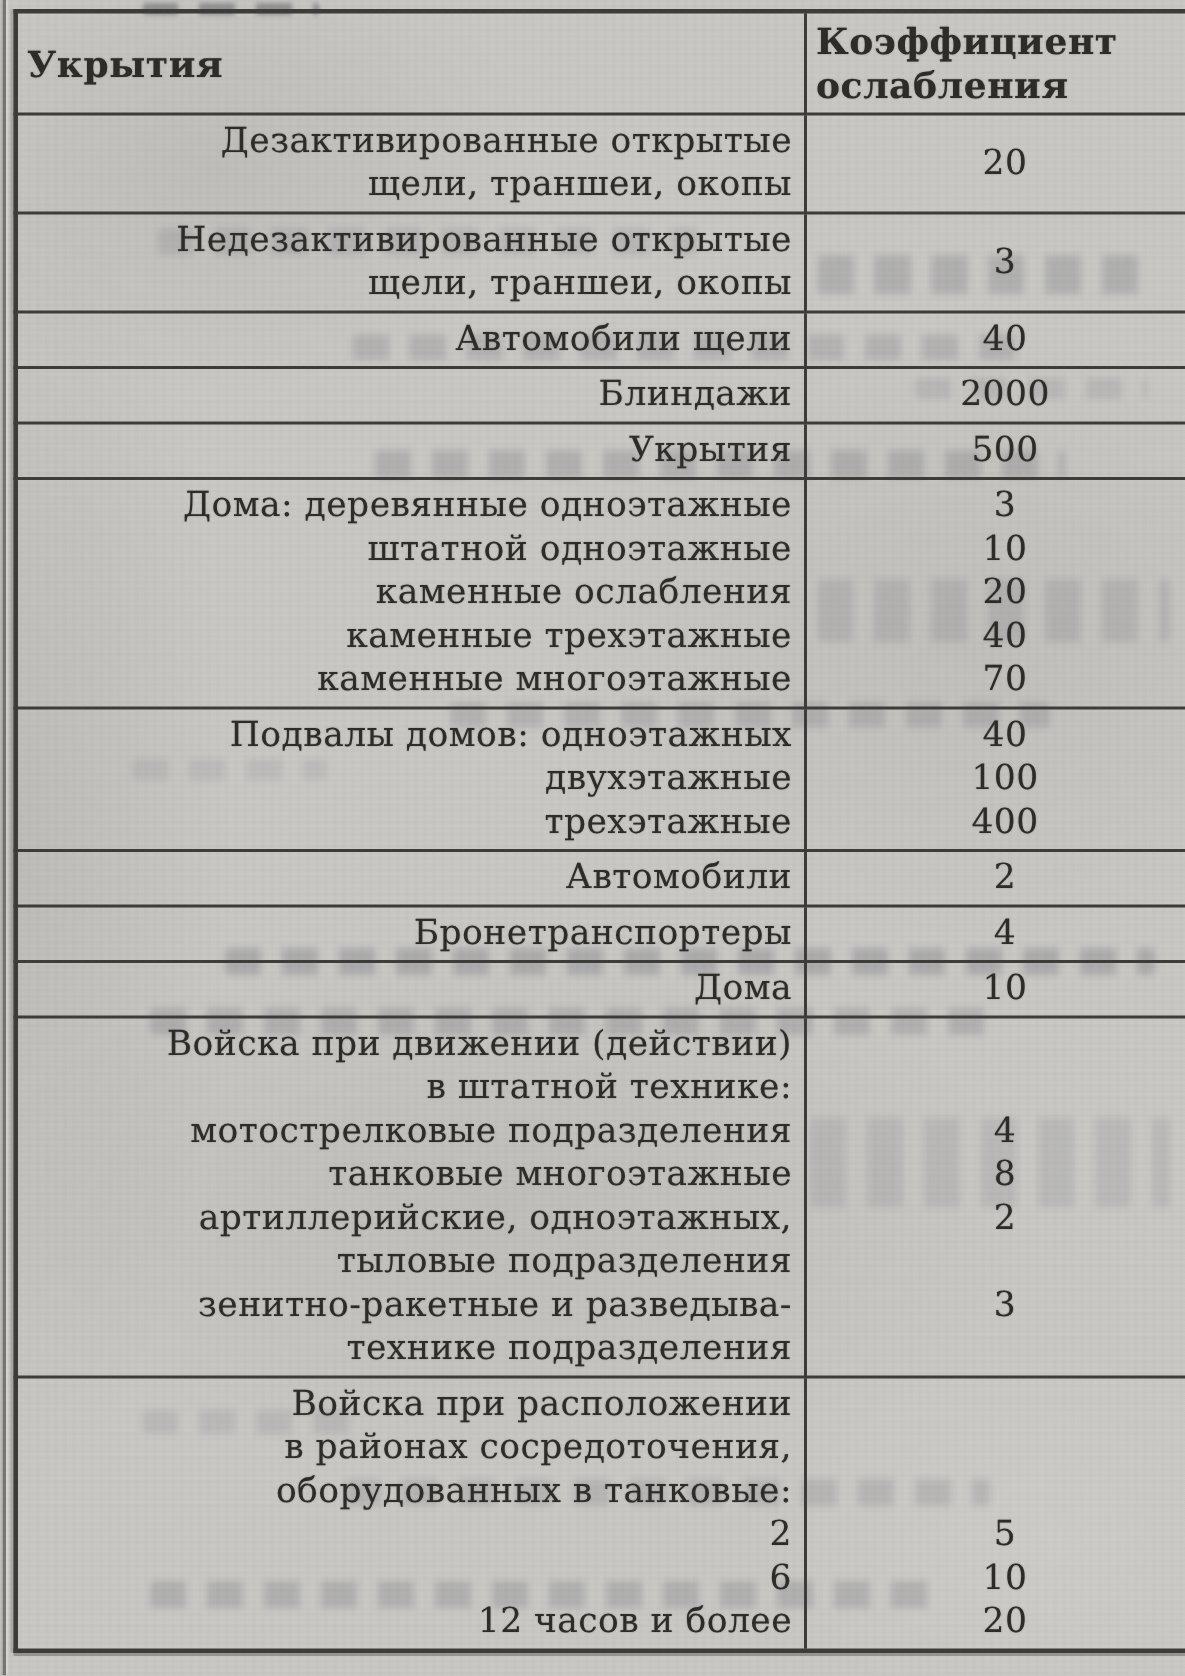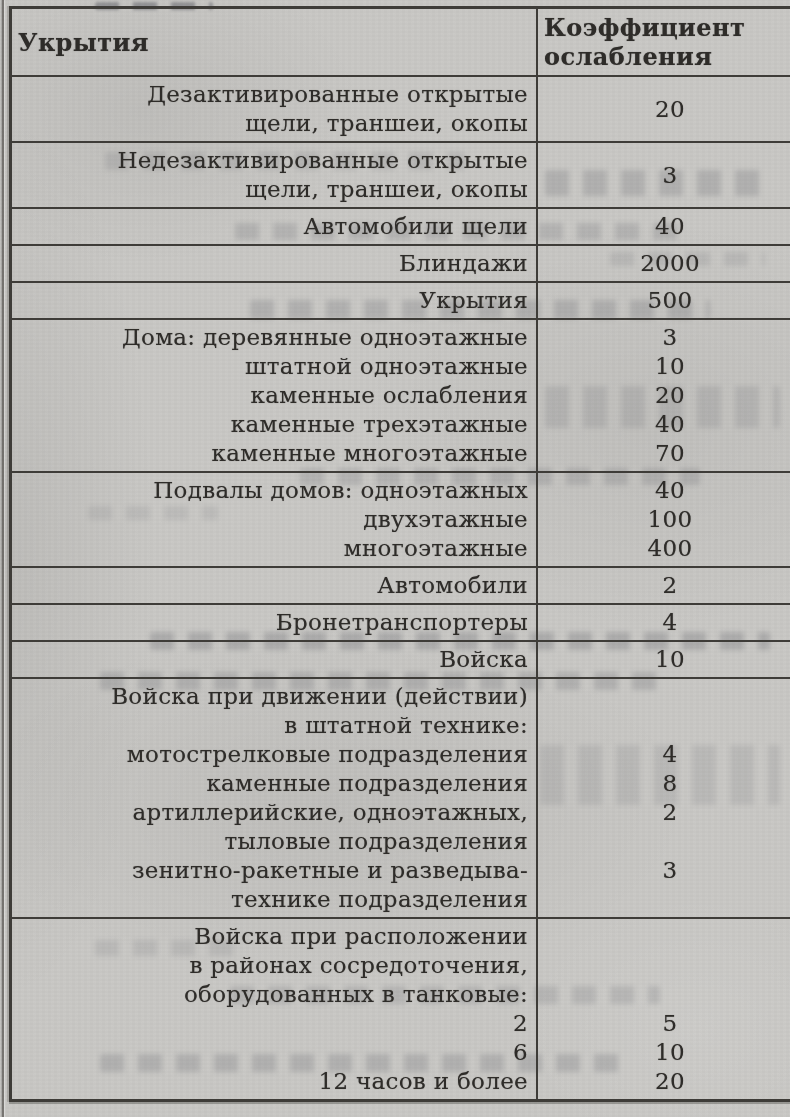--- a/index.html
+++ b/index.html
@@ -148,21 +148,21 @@
             <div class="ln">10</div>
             <div class="ln">20</div>
             <div class="ln">40</div>
             <div class="ln">70</div>
           </td>
         </tr>
         <tr>
           <td class="c1">
             <div class="ln">Подвалы домов: одноэтажных</div>
             <div class="ln">двухэтажные</div>
-            <div class="ln">многоэтажные</div>
+            <div class="ln">трехэтажные</div>
           </td>
           <td class="c2">
             <div class="ln">40</div>
             <div class="ln">100</div>
             <div class="ln">400</div>
           </td>
         </tr>
         <tr>
           <td class="c1">
             <div class="ln">Автомобили</div>
@@ -170,30 +170,30 @@
           <td class="c2 mid"><span>2</span></td>
         </tr>
         <tr>
           <td class="c1">
             <div class="ln">Бронетранспортеры</div>
           </td>
           <td class="c2 mid"><span>4</span></td>
         </tr>
         <tr>
           <td class="c1">
-            <div class="ln">Войска</div>
+            <div class="ln">Дома</div>
           </td>
           <td class="c2 mid"><span>10</span></td>
         </tr>
         <tr>
           <td class="c1">
             <div class="ln">Войска при движении (действии)</div>
             <div class="ln">в штатной технике:</div>
             <div class="ln">мотострелковые подразделения</div>
-            <div class="ln">каменные подразделения</div>
+            <div class="ln">танковые многоэтажные</div>
             <div class="ln">артиллерийские, одноэтажных,</div>
             <div class="ln">тыловые подразделения</div>
             <div class="ln">зенитно-ракетные и разведыва-</div>
             <div class="ln">технике подразделения</div>
           </td>
           <td class="c2">
             <div class="ln">&nbsp;</div>
             <div class="ln">&nbsp;</div>
             <div class="ln">4</div>
             <div class="ln">8</div>

